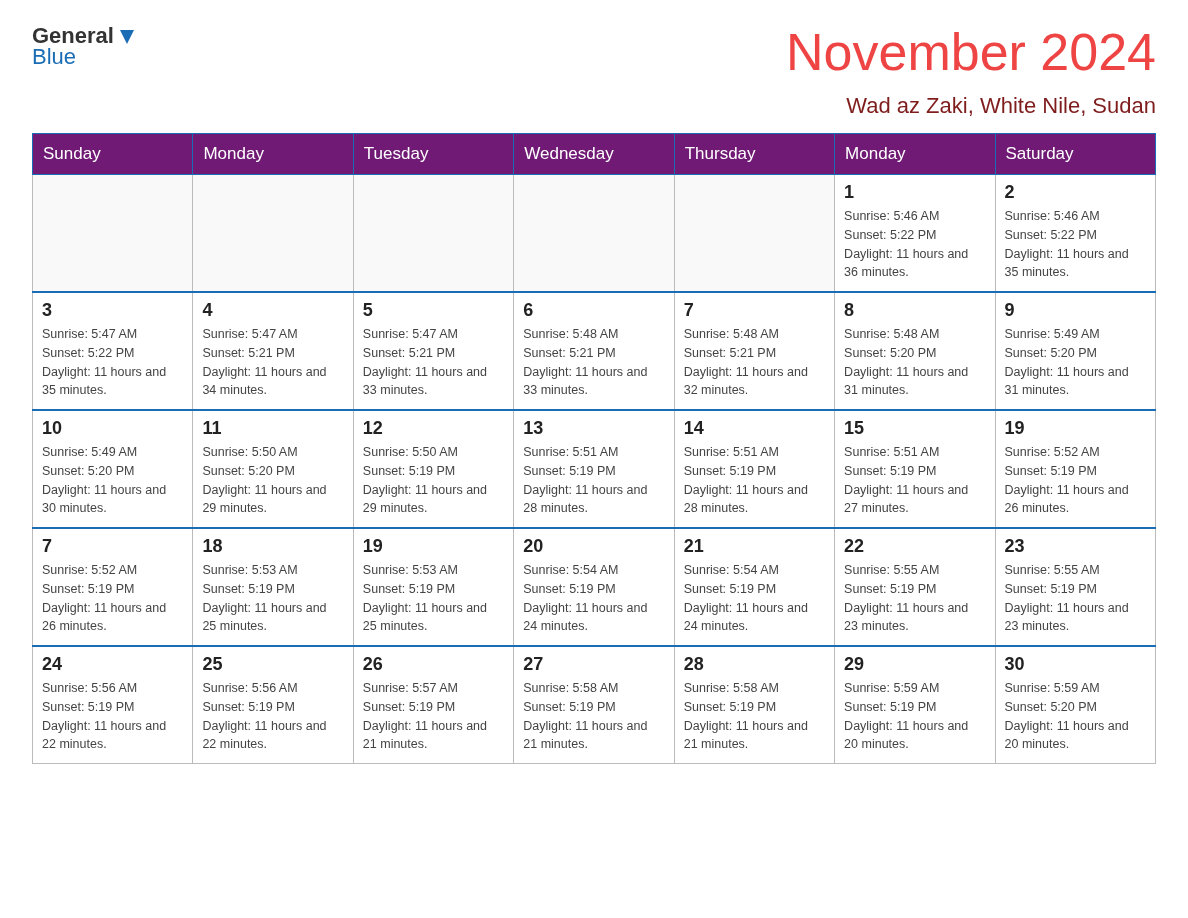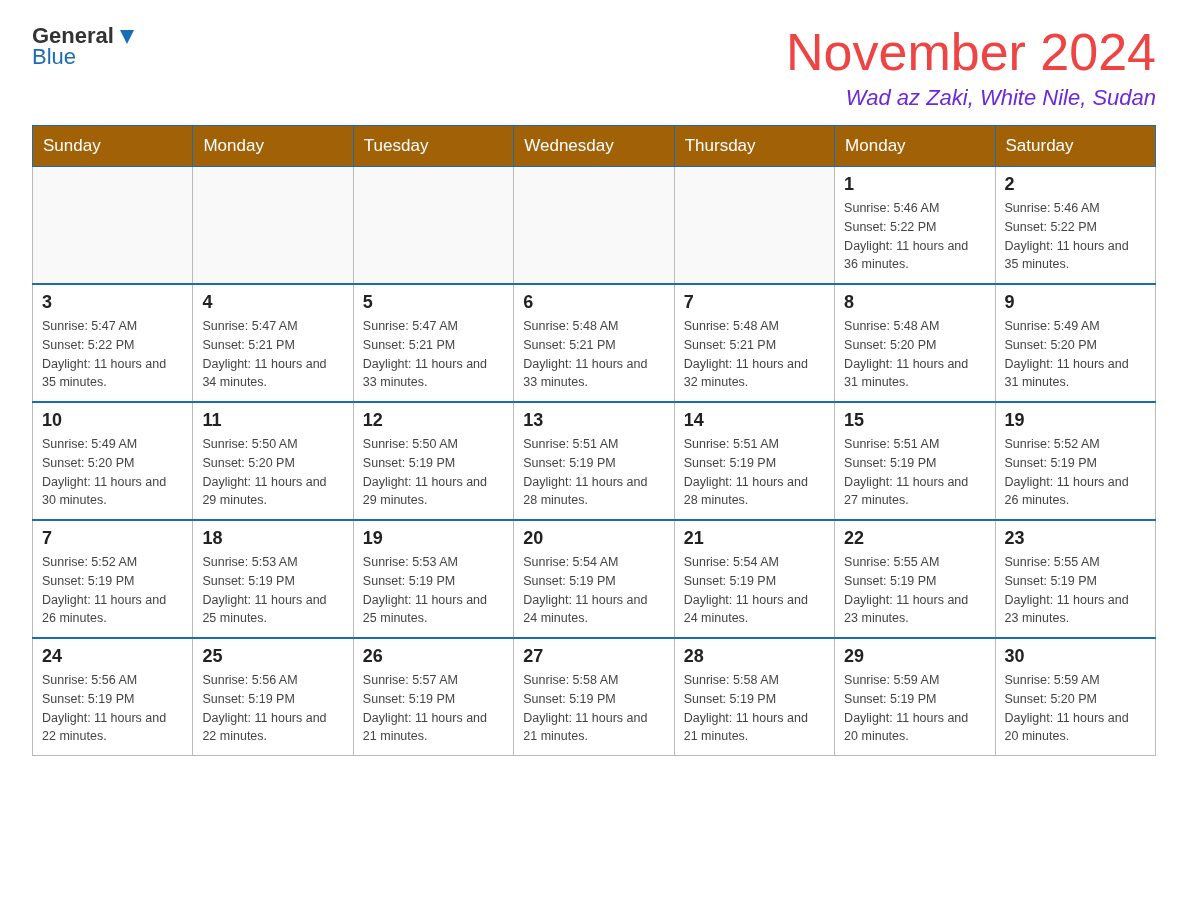--- a/index.html
+++ b/index.html
@@ -38,31 +38,30 @@
       text-align: right;
     }
     .main-title {
       font-size: 52px;
       font-weight: normal;
       color: #ef4444;
       line-height: 1.1;
     }
     .subtitle {
       font-size: 22px;
-      color: #6d28d9;
-      margin-top: 4px;
-      font-style: italic;
+      color: #7f1d1d;
+      margin-top: 12px;
     }
     .calendar {
       width: 100%;
       border-collapse: collapse;
       margin-top: 14px;
     }
     .calendar th {
-      background: #a16207;
+      background: #701a75;
       color: #fff;
       font-size: 17px;
       font-weight: normal;
       padding: 10px 10px;
       text-align: left;
       border: 1px solid #1a6cb5;
     }
     .calendar td {
       vertical-align: top;
       border: 1px solid #bbb;

